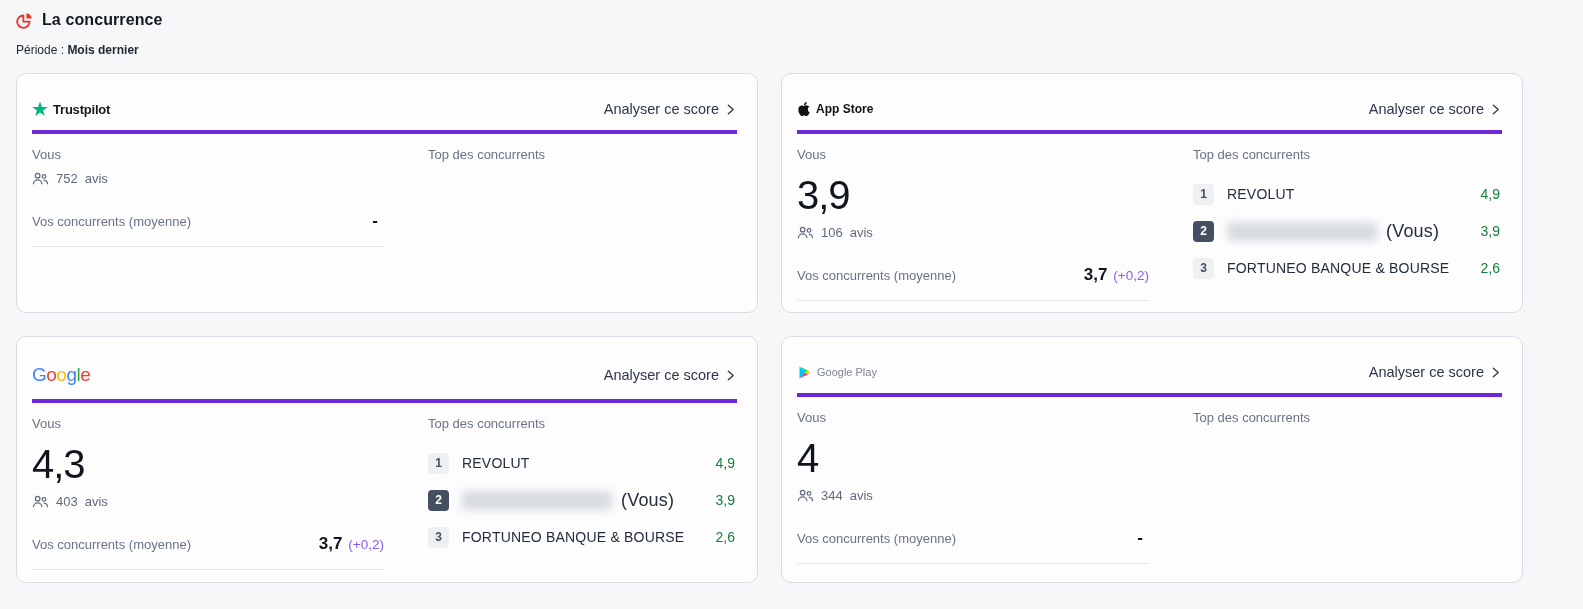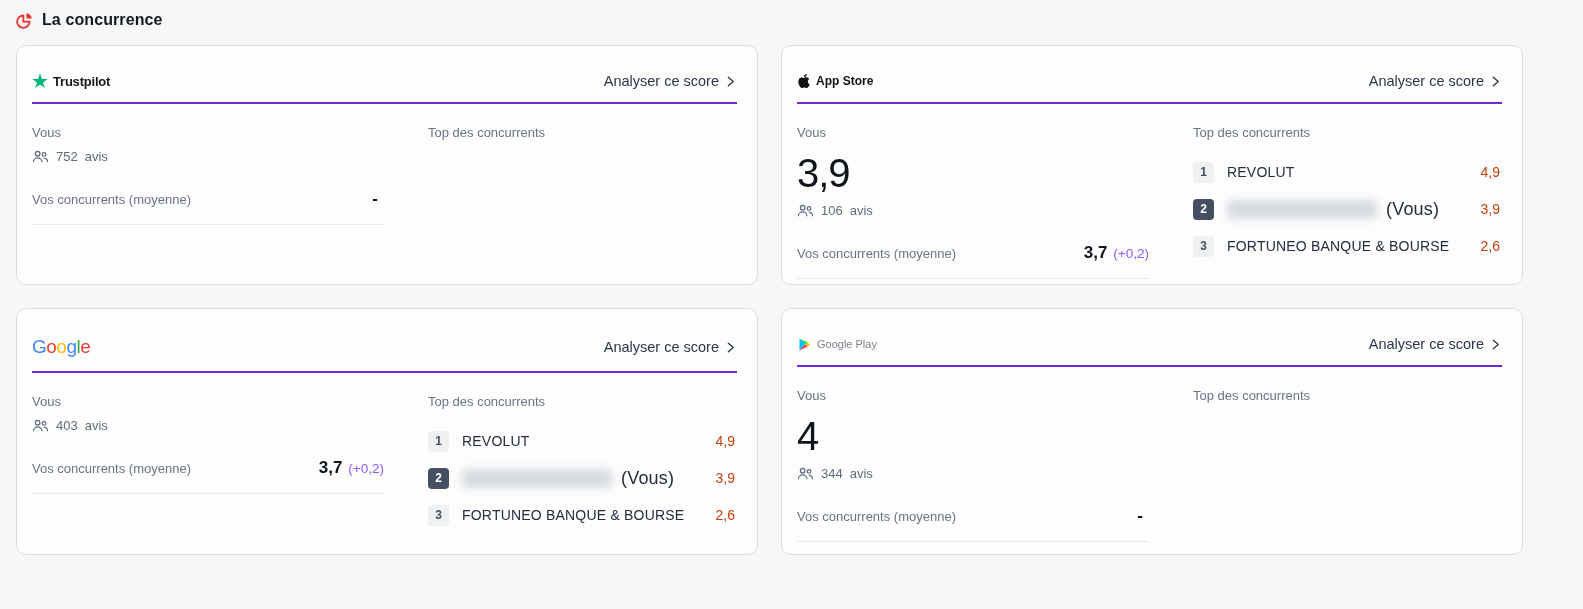--- a/index.html
+++ b/index.html
@@ -34,23 +34,23 @@
   .card {
     background: #fdfdfe;
     border: 1px solid #d9dde3;
     border-radius: 10px;
     overflow: hidden;
   }
   .card-head {
     display: flex;
     justify-content: space-between;
     align-items: center;
-    margin: 0 20px 8px 15px;
+    margin: 0 20px 0 15px;
     padding: 27px 0 13px;
-    border-bottom: 2px solid #6d28d9;
+    border-bottom: 4px solid #6d28d9;
   }
   .logo { display: flex; align-items: center; gap: 5px; }
   .tp-star { width: 16px; height: 16px; }
   .tp-text { font-size: 13px; font-weight: 700; color: #191919; letter-spacing: -.2px; }
   .apple-icon { width: 14px; height: 16px; }
   .as-text { font-size: 12px; font-weight: 600; color: #101214; }
   .google-text { font-size: 19px; font-weight: 500; letter-spacing: -.5px; }
   .gplay-icon { width: 15px; height: 15px; }
   .gp-text { font-size: 11px; font-weight: 500; color: #7d848e; }
 
@@ -100,34 +100,38 @@
     background: #eef0f2; color: #444f5f;
     font-size: 12px; font-weight: 600;
   }
   .rank-badge.dark { background: #454f62; color: #ffffff; }
   .comp-name { display: inline-flex; align-items: center; gap: 9px; font-size: 14px; color: #232d3d; letter-spacing: .2px; }
   .comp-suffix { font-size: 18px; color: #232d3d; }
   .masked-blob {
     display: inline-block; width: 150px; height: 19px;
     border-radius: 3px; background: #ced2d7; filter: blur(4px); opacity: .8;
   }
-  .comp-rating { margin-left: auto; font-size: 14px; font-weight: 500; color: #c2410c; }
+  .comp-rating { margin-left: auto; font-size: 14px; font-weight: 500; color: #15803d; }
 </style>
 </head>
 <body>
 
 <div class="page">
 
   <div class="hdr">
     <div class="title-row">
       <svg class="pie-icon" viewBox="0 0 22 22">
         <path d="M9.5 4.5 A 8 8 0 1 0 17.5 12.5 L 9.5 12.5 Z" fill="none" stroke="#e6362e" stroke-width="2.4"></path>
         <path d="M13.5 1.5 A 8 8 0 0 1 20.5 8.5 L 13.5 8.5 Z" fill="#e6362e"></path>
       </svg>
       <h1>La concurrence</h1>
+    </div>
+    <div class="period">
+      <span>Période :</span>
+      <b>Mois dernier</b>
     </div>
   </div>
 
   <div class="grid">
 
     <section class="card">
       <div class="card-head">
         <div class="logo">
           <svg class="tp-star" viewBox="0 0 24 24">
             <path d="M12 .8l2.9 8.2h8.7l-7 5.1 2.7 8.3L12 17.3l-7.3 5.1 2.7-8.3-7-5.1h8.7z" fill="#00b67a"></path>
@@ -242,20 +246,21 @@
         <a class="analyze">
           <span>Analyser ce score</span>
           <svg class="chev" viewBox="0 0 24 24">
             <polyline points="8 4 17 12 8 20" fill="none" stroke="#2b3648" stroke-width="2.4" stroke-linecap="round" stroke-linejoin="round"></polyline>
           </svg>
         </a>
       </div>
       <div class="card-body">
         <div class="left-col">
           <div class="col-label">Vous</div>
+          <div class="score">4,3</div>
           <div class="reviews">
             <svg class="users-icon" viewBox="0 0 24 20">
               <circle cx="8" cy="6" r="3.2" fill="none" stroke="#5f6b7d" stroke-width="1.7"></circle>
               <path d="M2 18c0-3.3 2.7-6 6-6s6 2.7 6 6" fill="none" stroke="#5f6b7d" stroke-width="1.7"></path>
               <circle cx="17" cy="7" r="2.6" fill="none" stroke="#5f6b7d" stroke-width="1.7"></circle>
               <path d="M16.5 12.3c3 .2 5.4 2.6 5.5 5.7" fill="none" stroke="#5f6b7d" stroke-width="1.7"></path>
             </svg>
             <span>403</span>
             <span>avis</span>
           </div>

